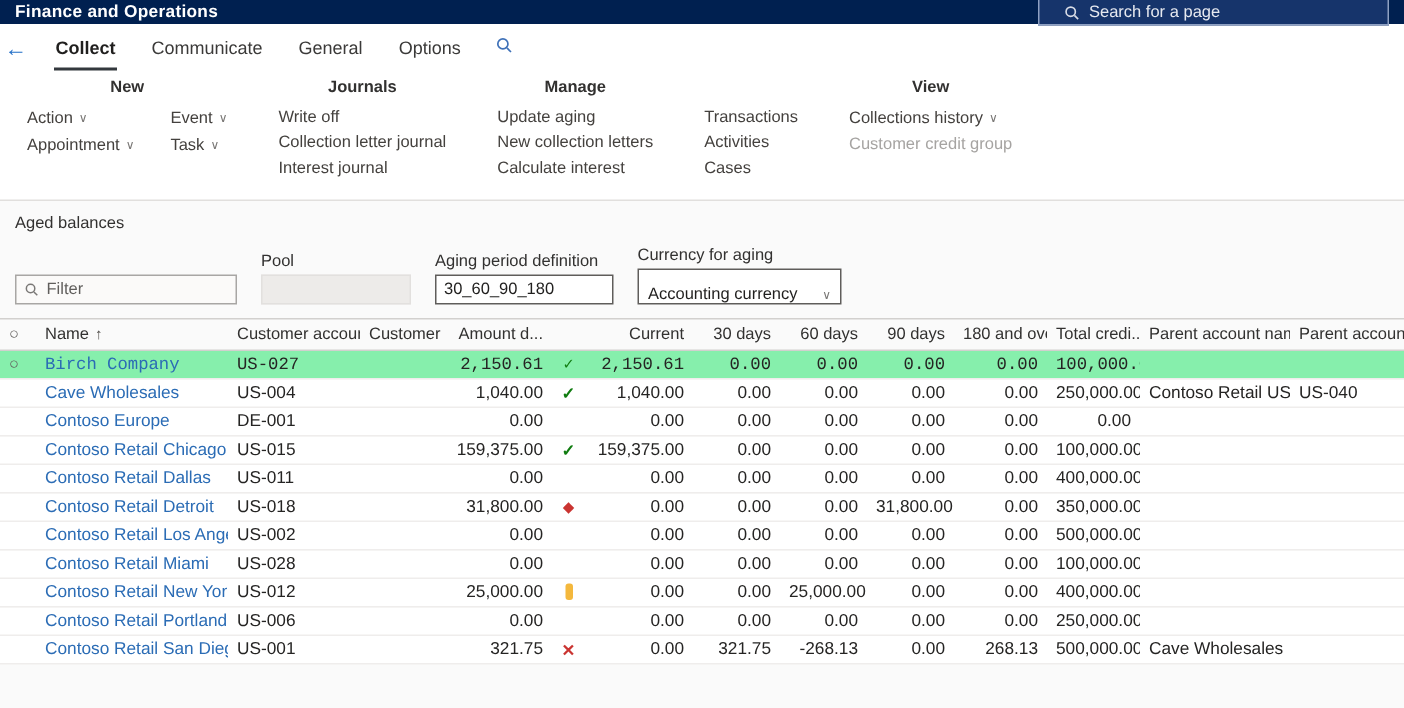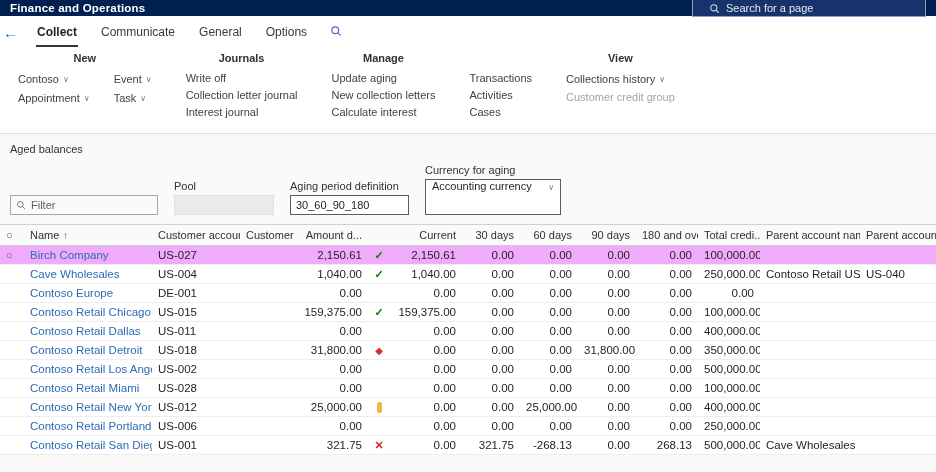--- a/index.html
+++ b/index.html
@@ -41,32 +41,32 @@
 
   
   .filterbar { display:flex; align-items:flex-end; gap:16px; padding:9px 10px 9px 10px; }
   .field { display:flex; flex-direction:column; gap:3px; }
   .flabel { font-size:11px; color:#323130; }
   .filter-input { width:148px; height:20px; border:1px solid #a8a6a4; background:#fbfaf9;
     display:flex; align-items:center; gap:5px; padding:0 5px; font-size:11px; color:#605e5c; cursor:text; }
   .pool-box { width:100px; height:20px; background:#edebe9; border:1px solid #e2e0de; }
   .aging-box { width:119px; height:20px; border:1px solid #5f5d5b; background:#fff;
     font-size:11px; color:#201f1e; display:flex; align-items:center; padding:0 5px; }
-  .currency-box { width:136px; height:36px; border:1px solid #5f5d5b; background:#fff;
-    font-size:11px; color:#201f1e; display:flex; align-items:flex-start; justify-content:space-between; padding:0 6px; cursor:pointer; }
+  .currency-box { width:136px; height:24px; border:1px solid #5f5d5b; background:#fff;
+    font-size:11px; color:#201f1e; display:flex; align-items:flex-end; justify-content:space-between; padding:0 6px; cursor:pointer; }
 
   
   table { width:936px; table-layout:fixed; border-collapse:collapse; font-size:11.5px; }
   thead th { height:21px; font-weight:normal; font-size:11px; color:#323130; background:#fafafa;
     border-top:1px solid #d2d0ce; border-bottom:1px solid #d2d0ce; padding:0 6px;
     text-align:left; white-space:nowrap; overflow:hidden; cursor:pointer; }
   th.num, td.num { text-align:right; }
   tbody td { height:19px; padding:0 6px; border-bottom:1px solid #efedec; background:#fff;
     white-space:nowrap; overflow:hidden; }
-  tr.selected td { background:#f0abfc; }
+  tr.selected td { background:#86efac;font-family:Liberation Mono, monospace; }
   td.name { color:#2b6cb5; cursor:pointer; }
   .circle { visibility:hidden; color:#605e5c; font-size:11px; cursor:pointer; }
   .circle::before { content:"○"; }
   thead .circle, tr.selected .circle { visibility:visible; }
   .sort { margin-left:4px; color:#55524f; font-size:10px; }
   .sort::before { content:"↑"; }
   .icon-cell { text-align:center; padding:0 2px; }
   .st-check::before { content:"✓"; color:#107c10; font-weight:bold; font-size:11px; }
   .st-diamond::before { content:"◆"; color:#ca3431; font-size:10px; }
   .st-bar::before { content:""; display:inline-block; width:5px; height:11px; background:#f4b83d; border-radius:2px; vertical-align:middle; }
@@ -100,21 +100,21 @@
         <line x1="10.6" y1="10.6" x2="14.2" y2="14.2" stroke="currentColor" stroke-width="1.5"></line>
       </svg>
   </span>
 </div>
 
 <div class="ribbon">
   <div class="rgroup">
     <div class="rgroup-title">New</div>
     <div class="rgroup-grid">
       <span class="ritem">
-          <span>Contoso</span>
+          <span>Action</span>
           <span class="caret"></span>
         </span>
       <span class="ritem">
           <span>Appointment</span>
           <span class="caret"></span>
         </span>
       <span class="ritem">
           <span>Event</span>
           <span class="caret"></span>
         </span>

